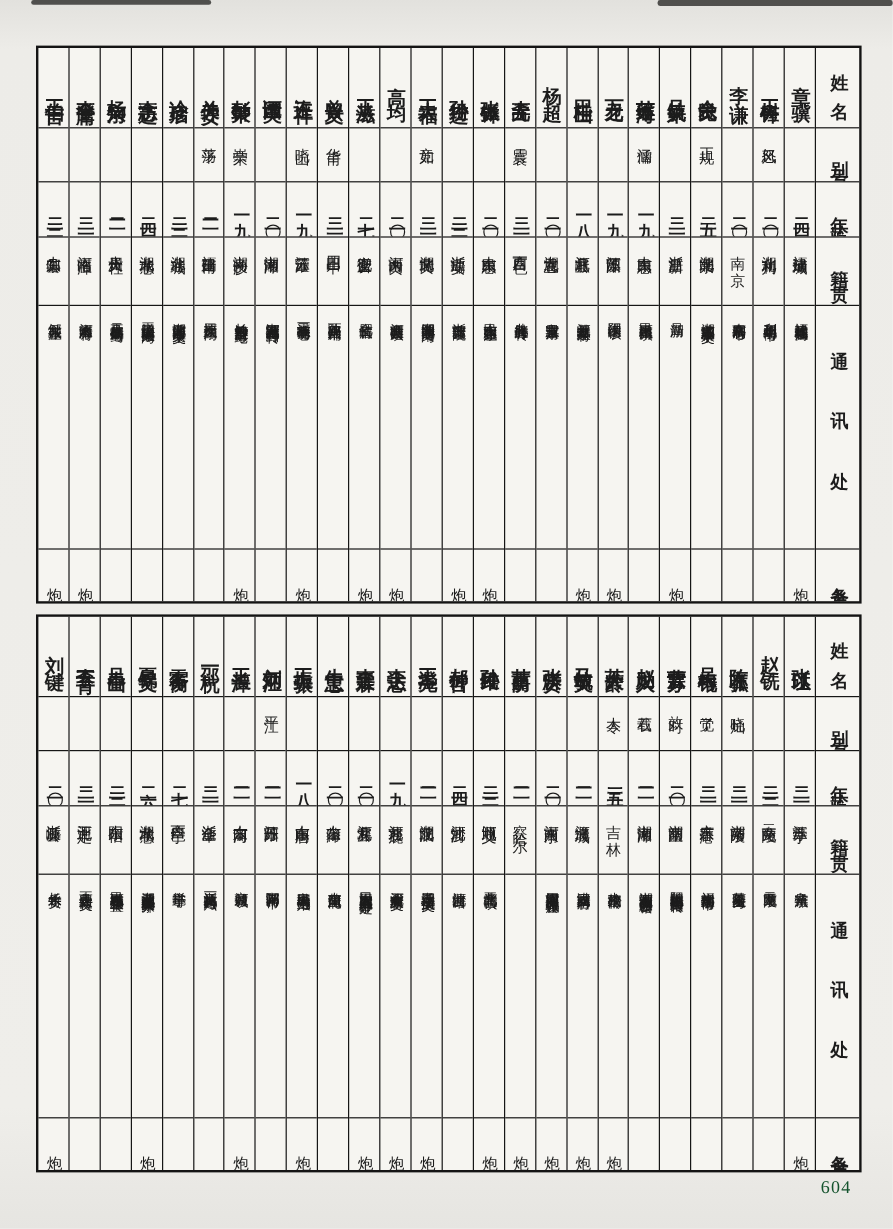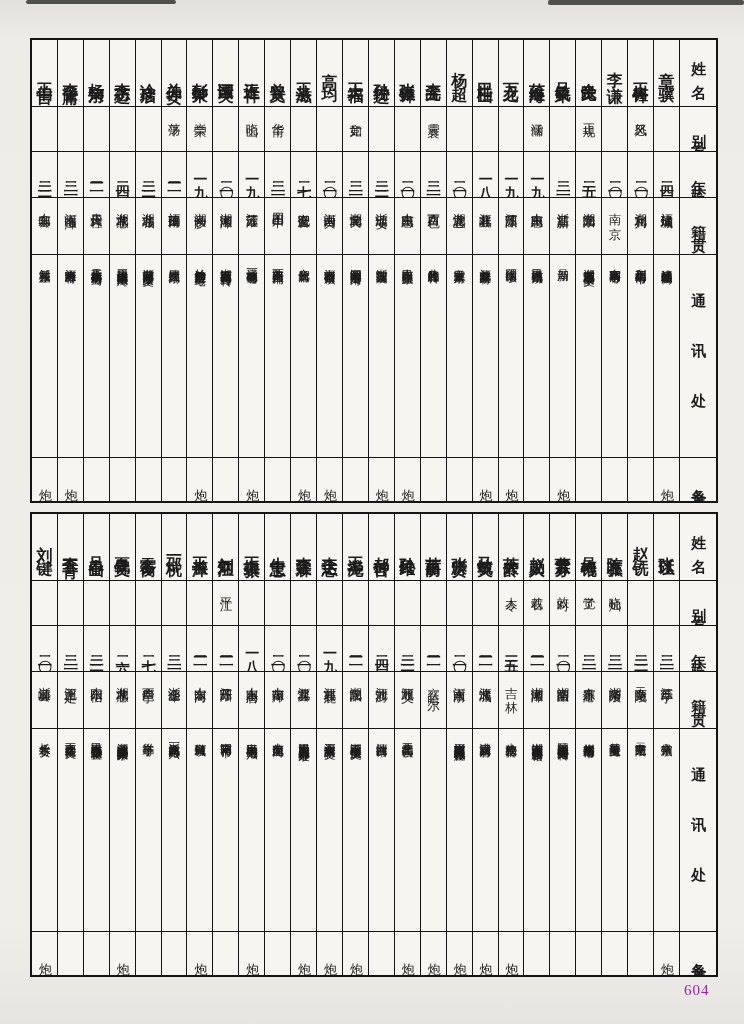--- a/index.html
+++ b/index.html
@@ -60,21 +60,21 @@
   .lbl-name{letter-spacing:24px;}
   .lbl-alias{letter-spacing:7px;}
   .lbl-age{letter-spacing:7px;}
   .lbl-origin{letter-spacing:13px;}
   .lbl-address{letter-spacing:50px;}
   .lbl-remark{letter-spacing:3px;}
   .label-col .cell{align-items:center;}
 
   .page-num{
     position:absolute;left:684px;top:982px;
-    font-size:15px;letter-spacing:1px;color:#a21caf;
+    font-size:15px;letter-spacing:1px;color:#14532d;
   }
 </style>
 </head>
 <body>
 
 <div class="scan-mark mark-left"></div>
 <div class="scan-mark mark-right"></div>
 
 <section class="roster roster-top">
   <div class="col label-col">

